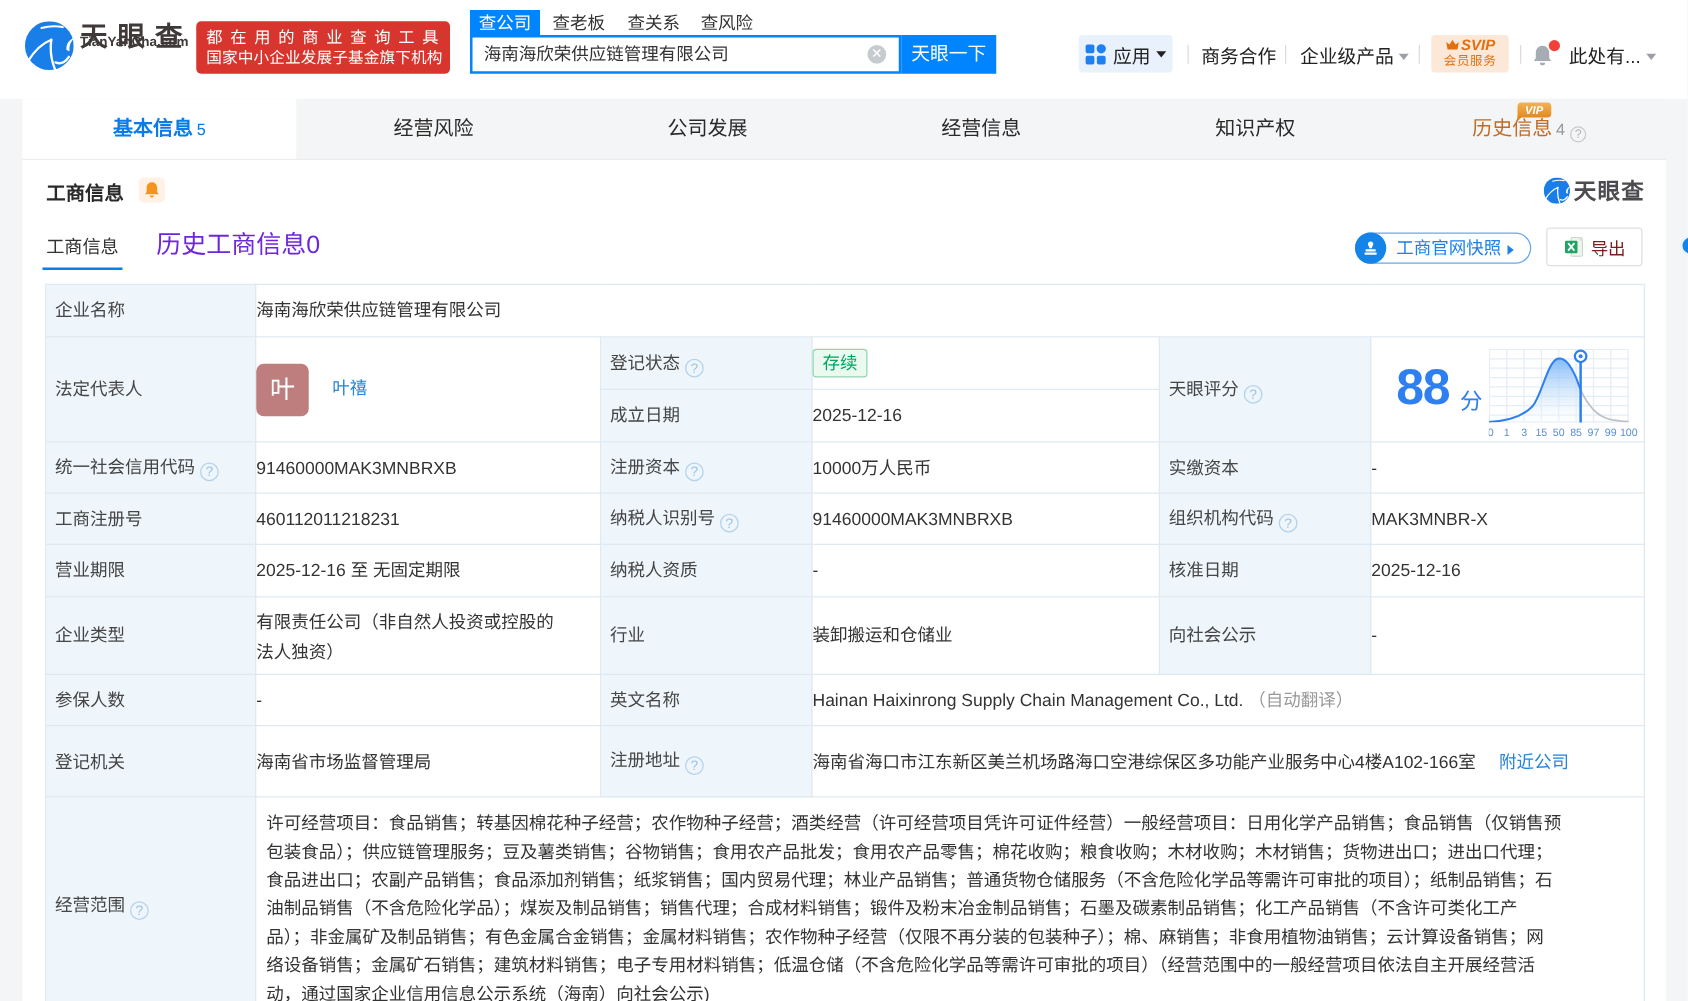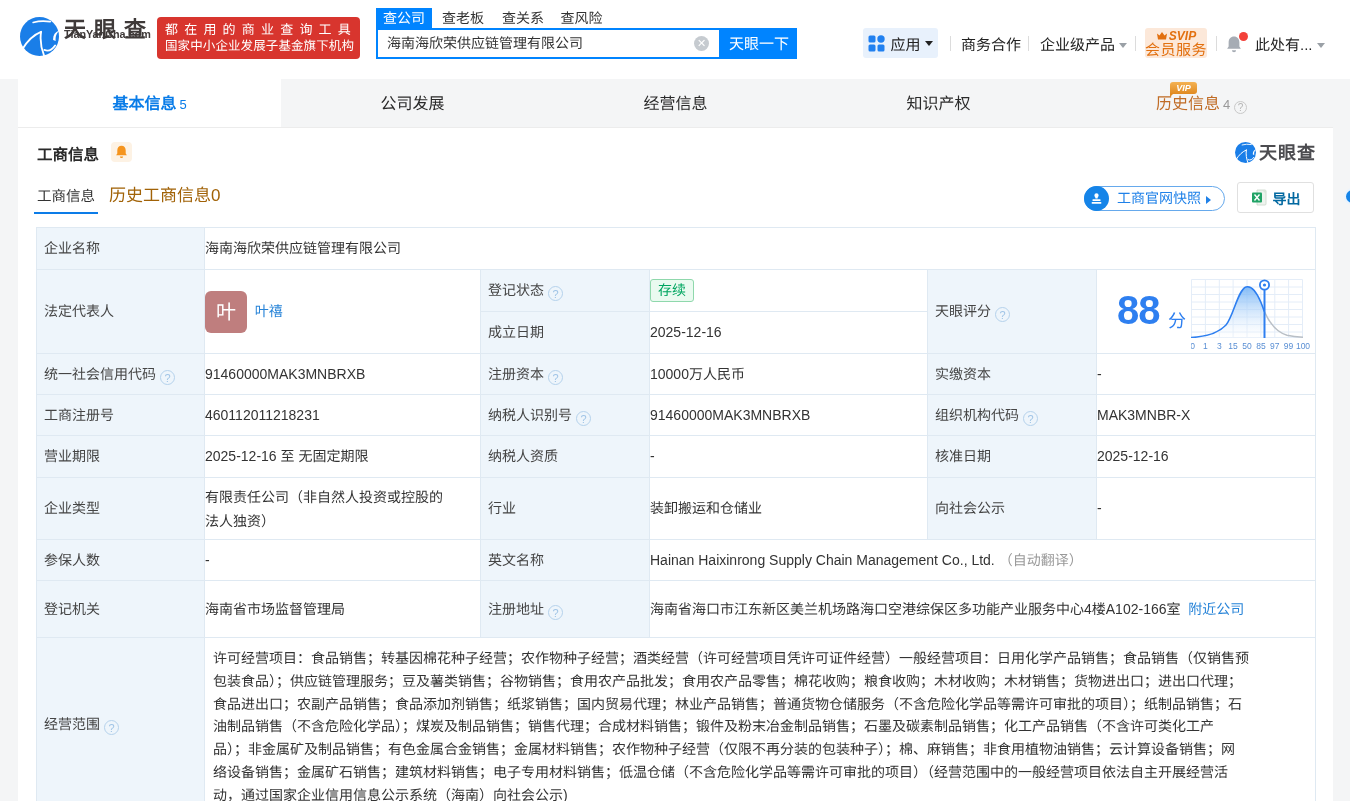--- a/index.html
+++ b/index.html
@@ -24,48 +24,48 @@
 .searchbtn { position:absolute; left:721px; top:28px; width:76px; height:31px; background:#0084ff; color:#fff; font-size:15px; text-align:center; line-height:31px; }
 
 .hmenu { position:absolute; left:863px; top:28px; height:30px; display:flex; align-items:center; }
 .appbox { width:75px; height:30px; background:#e8f1fc; border-radius:3px; display:flex; align-items:center; justify-content:center; font-size:15px; color:#222; }
 .hsep { width:1px; height:15px; background:#dcdcdc; }
 .hitem { font-size:15px; color:#222; white-space:nowrap; }
 .caret { display:inline-block; width:0; height:0; border-left:4.5px solid transparent; border-right:4.5px solid transparent; border-top:5.5px solid #222; margin-left:4px; vertical-align:middle; }
 .caret.gray { border-top-color:#9aa0a6; }
 .svipbox { width:62px; height:30px; background:#fce8d9; border-radius:3px; text-align:center; padding-top:2px; }
 .svipbox .s1 { font-size:12px; font-weight:bold; font-style:italic; color:#e2700f; line-height:13px; }
-.svipbox .s2 { font-size:15px; color:#e2700f; line-height:13px; letter-spacing:0.5px; }
+.svipbox .s2 { font-size:10px; color:#e2700f; line-height:13px; letter-spacing:0.5px; }
 
 
 #tabbar { position:absolute; left:18px; top:79px; width:1315px; height:49px; background:#f4f5f6; display:flex; border-bottom:1px solid #ececec; }
 .mtab { flex:1; text-align:center; line-height:49px; font-size:16px; color:#2a2a2a; position:relative; }
 .mtab.on { background:#fff; color:#097ce8; font-weight:bold; }
 .mtab .cnt { font-size:13px; font-weight:normal; color:#097ce8; margin-left:3px; }
 .mtab.hist { color:#c06c26; }
 .mtab.hist .cnt4 { color:#999; font-size:13px; margin-left:3px; }
 
 
 #content { position:absolute; left:18px; top:128px; width:1315px; height:673px; background:#fff; }
 .sechead { position:absolute; left:19px; top:14px; font-size:15.5px; font-weight:bold; color:#2a2a2a; }
 .bellbox { position:absolute; left:93px; top:14px; width:21px; height:20px; background:#fdf2e4; border-radius:4px; }
 .minilogo { position:absolute; right:17px; top:10px; }
 .subtabs { position:absolute; left:16px; top:58px; }
 .subtab1 { display:inline-block; font-size:14.5px; line-height:20px; color:#333; padding:0 3px 6px; border-bottom:2.5px solid #0c7ce8; }
-.subtab2 { display:inline-block; font-size:17px; line-height:20px; color:#a16207; margin-left:11px; }
+.subtab2 { display:inline-block; font-size:20px; line-height:20px; color:#6d28d9; margin-left:27px; }
 .snapbtn { position:absolute; right:108px; top:58px; height:25px; border:1px solid #66a9ec; border-radius:13px; color:#1f81e8; font-size:14px; line-height:23px; padding:0 13px 0 32px; }
 .snapcircle { position:absolute; left:-1px; top:-1px; width:25px; height:25px; border-radius:50%; background:#1584e8; }
-.exportbtn { position:absolute; right:19px; top:54px; width:77px; height:31px; border:1px solid #e0e0e0; border-radius:3px; font-size:14px; color:#0369a1; display:flex; align-items:center; justify-content:center;font-weight:bold; }
+.exportbtn { position:absolute; right:19px; top:54px; width:77px; height:31px; border:1px solid #e0e0e0; border-radius:3px; font-size:14px; color:#7f1d1d; display:flex; align-items:center; justify-content:center; }
 
 
 #bigtable { position:absolute; left:18px; top:99px; width:1279px; border-collapse:collapse; table-layout:fixed; }
 #bigtable td { border:1px solid #dfe9f2; font-size:14px; color:#333; padding:5px 0; vertical-align:middle; line-height:21px; }
 #bigtable td.lb { background:#eef5fb; color:#454545; padding-left:7px; }
 .qi { display:inline-block; width:15px; height:15px; line-height:14px; border:1px solid #b5d2ec; color:#9fc4e6; border-radius:50%; font-size:11px; text-align:center; vertical-align:-3px; margin-left:4px; }
-a.blue { color:#2884d8; text-decoration:none; }
+a.blue { color:#2884d8; text-decoration:none;margin-left:11px; }
 .gbadge { display:inline-block; height:23px; line-height:21px; padding:0 7px; background:#eafaf0; border:1px solid #8fd8ac; border-radius:3px; color:#00a560; font-size:14px; }
 .avatar { display:inline-block; width:42px; height:42px; background:#bf7e7e; border-radius:6px; color:#fff; font-size:20px; text-align:center; line-height:42px; vertical-align:middle; }
 .gray-note { color:#999; }
 
 
 #floatbtn { position:fixed; left:1344px; top:188px; width:17px; height:17px; border-radius:50%; background:#1584e8; border:2px solid #eaf4fe; }
 </style>
 </head>
 <body>
 <div id="header">
@@ -123,20 +123,21 @@
       </svg>
       <span style="position:absolute;left:13px;top:0px;width:9px;height:9px;border-radius:50%;background:#f3413a;"></span>
     </div>
     <div style="width:12px"></div>
     <div class="hitem">此处有...<span class="caret gray"></span></div>
   </div>
 </div>
 
 <div id="tabbar">
   <div class="mtab on">基本信息<span class="cnt">5</span></div>
+  <div class="mtab">经营风险</div>
   <div class="mtab">公司发展</div>
   <div class="mtab">经营信息</div>
   <div class="mtab">知识产权</div>
   <div class="mtab hist">历史信息<span class="cnt4">4</span><span class="qi" style="margin-left:4px;border-color:#c9c9c9;color:#b5b5b5;width:13px;height:13px;line-height:12px;font-size:10px;vertical-align:-2px">?</span>
     <span style="position:absolute;left:100px;top:3px;width:27px;height:12px;background:linear-gradient(180deg,#f4b253,#e08a22);border-radius:3px 3px 3px 0;color:#fff;font-size:9px;font-weight:bold;font-style:italic;line-height:12px;text-align:center;">VIP</span>
     <span style="position:absolute;left:100px;top:14px;width:0;height:0;border-left:4px solid #e08a22;border-bottom:4px solid transparent;"></span>
   </div>
 </div>
 
 <div id="content">

